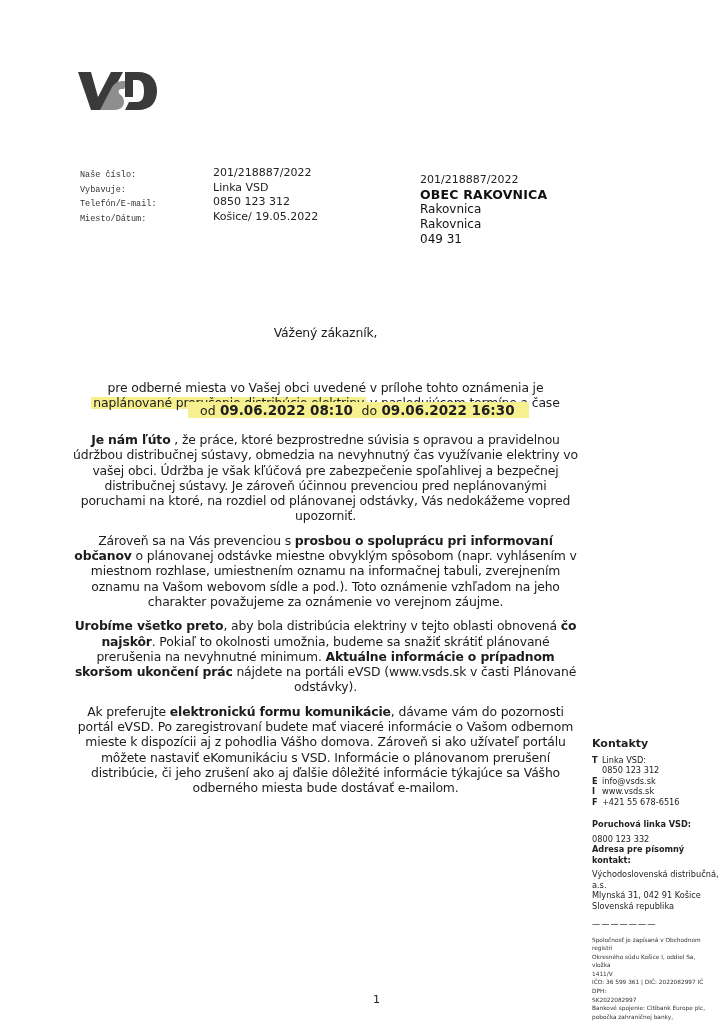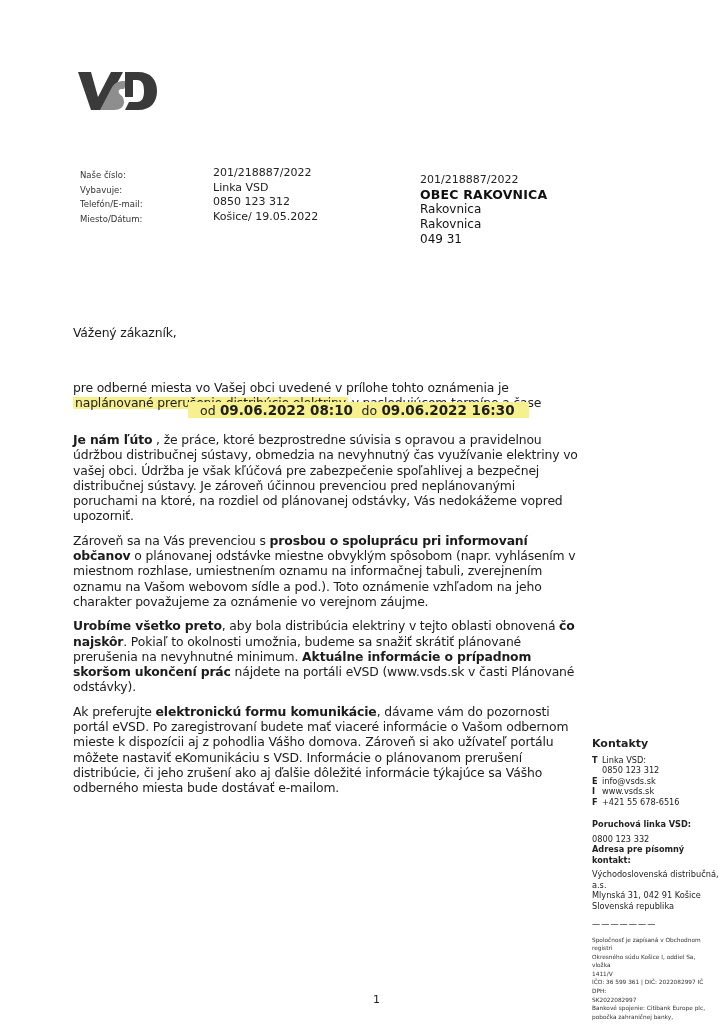--- a/index.html
+++ b/index.html
@@ -1,26 +1,26 @@
 <!DOCTYPE html>
 <html><head>
 <meta charset="utf-8">
 <style>
   html, body { margin:0; padding:0; }
   body { width:724px; height:1024px; background:#ffffff; position:relative; overflow:hidden;
          font-family:"DejaVu Sans", sans-serif; color:#1e1e1e; }
   .abs { position:absolute; }
   .logo { left:78px; top:69px; width:80px; height:44px; }
-  .meta { font-size:8.5px; color:#333; line-height:14.5px; }
+  .meta { font-size:8.5px; color:#333; line-height:14.5px;font-family:Liberation Mono, monospace; }
   .meta-labels { left:80px; top:168px; }
   .meta-values { left:213px; top:166px; font-size:11px; line-height:14.5px; color:#222; }
   .addr { left:420px; top:172px; font-size:12px; line-height:15px; color:#111; }
   .addr .ref { font-size:11px; color:#222; }
   .addr .name { font-weight:bold; font-size:12.5px; letter-spacing:0.2px; }
-  .body { left:73px; width:505px; font-size:12.4px; line-height:15.3px; color:#1c1c1c; letter-spacing:-0.15px; }
+  .body { left:73px; width:505px; font-size:12.4px; line-height:15.3px; color:#1c1c1c; letter-spacing:-0.15px;text-align:center; }
   .body p { margin:0 0 9px 0; }
   .hl { background:linear-gradient(180deg, transparent 12%, #f6f08e 12%, #f6f08e 92%, transparent 92%); border-radius:3px; padding:0 2px; }
   b { font-weight:bold; }
   .greeting { top:325px; }
   .intro { top:380px; }
   .term { left:188px; top:400px; font-size:13.5px; padding:2px 14px 2px 12px; }
   .term .lbl { font-size:12.5px; }
   .term .dt { font-weight:600; }
   .p1 { top:432px; }
   .side { left:592px; font-size:8.2px; line-height:10.5px; color:#222; width:128px; }

